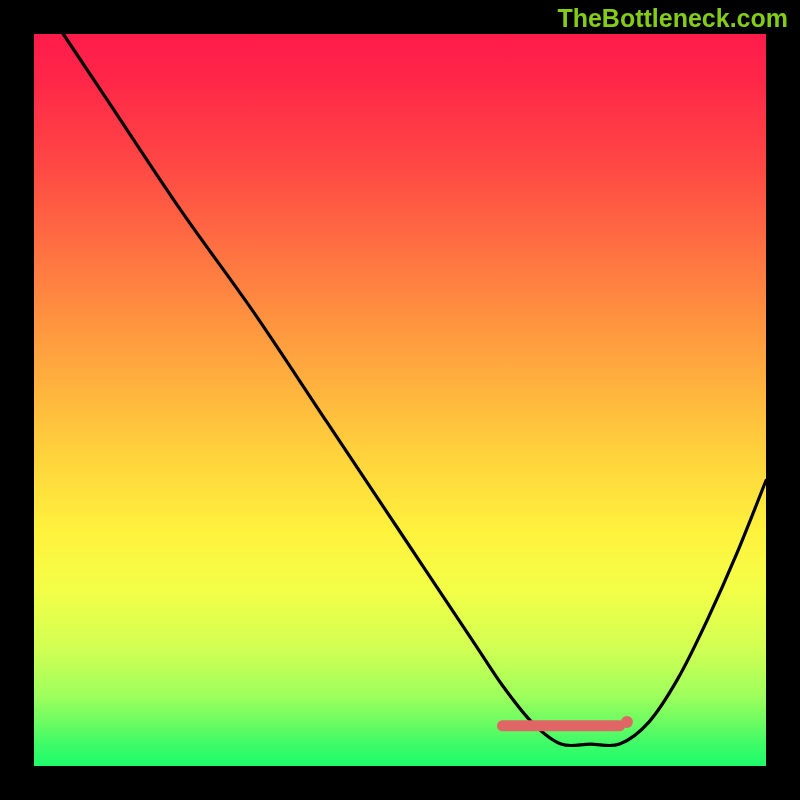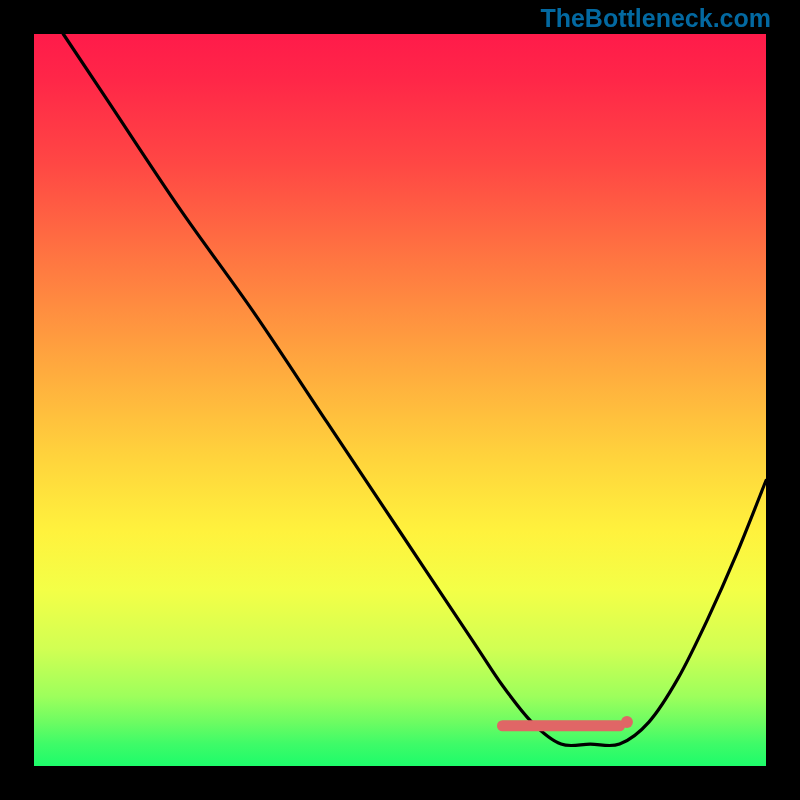--- a/index.html
+++ b/index.html
@@ -13,22 +13,22 @@
   }
   .chart-container {
     position: relative;
     width: 800px;
     height: 800px;
     background: #000;
   }
   .watermark {
     position: absolute;
     top: 4px;
-    right: 29px;
-    color: #0369a1;
+    right: 12px;
+    color: #84cc16;
     font-size: 25px;
     font-weight: 600;
     letter-spacing: 0;
     z-index: 5;
   }
   .plot-area {
     position: absolute;
     left: 34px;
     top: 34px;
     width: 732px;

